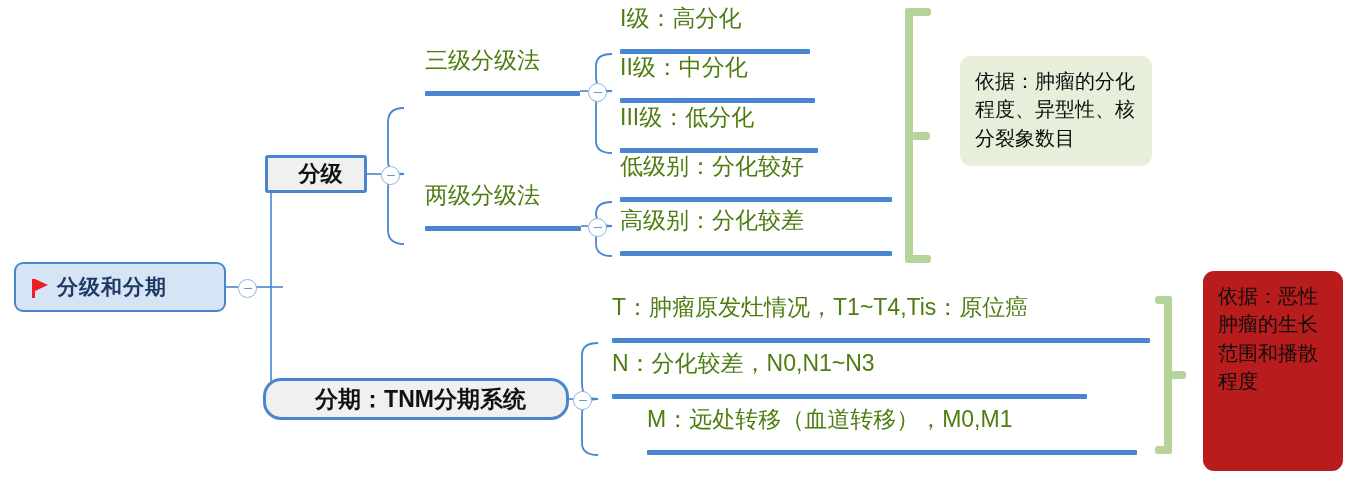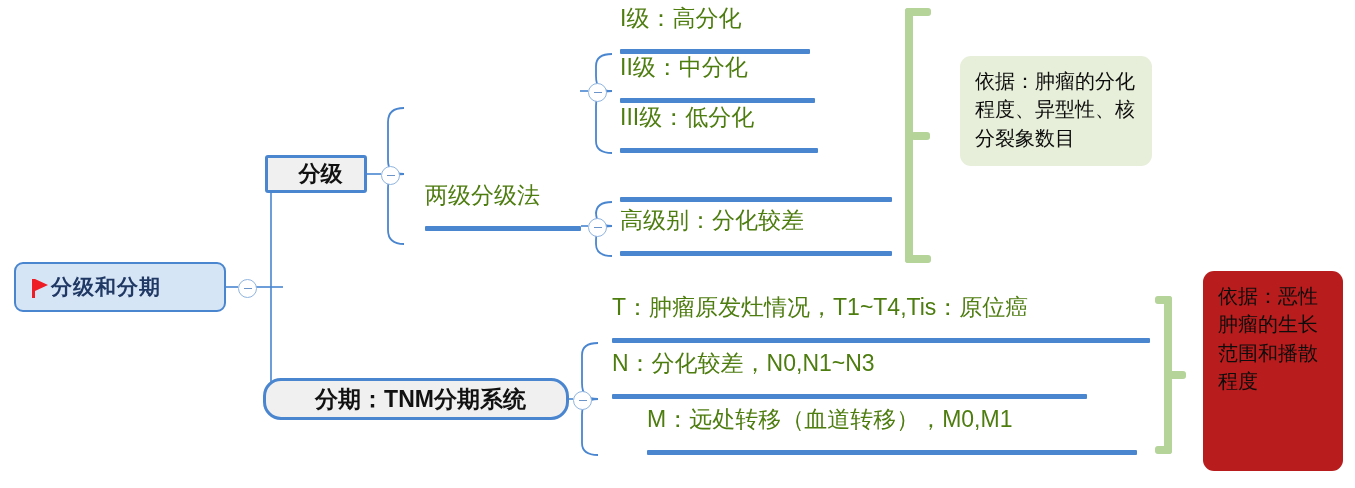--- a/index.html
+++ b/index.html
@@ -10,21 +10,21 @@
   }
   #canvas{position:absolute;left:0;top:0;width:1355px;height:488px;}
   svg#wires{position:absolute;left:0;top:0;width:1355px;height:488px;pointer-events:none;}
 
   .node{position:absolute;box-sizing:border-box;display:flex;align-items:center;padding-left:9px;}
 
   
   .root{
     left:14px;top:262px;width:212px;height:50px;
     background:#d6e5f5;border:2px solid #4a86d0;border-radius:9px;
-    padding-left:16px;gap:3px;
+    padding-left:16px;gap:9px;
   }
   .root-label{font-size:21px;font-weight:bold;color:#1f3864;letter-spacing:1px;white-space:nowrap;}
   .flag{position:relative;width:16px;height:22px;flex:0 0 auto;}
   .flag .pole{position:absolute;left:0;top:3px;width:3px;height:19px;background:#ee1c25;}
   .flag .cloth{
     position:absolute;left:3px;top:3px;width:0;height:0;
     border-top:6px solid transparent;border-bottom:6px solid transparent;
     border-left:13px solid #ee1c25;
   }
 
@@ -111,20 +111,24 @@
       <b></b>
     </div>
 
   <div class="node boxnode n-fenji">
     <span>分级</span>
   </div>
   <div class="toggle" style="left:381px;top:166px;">
       <b></b>
     </div>
 
+  <div class="linenode lvl2" style="left:425px;top:62px;width:155px;height:34px;">
+    <span class="txt">三级分级法</span>
+    <span class="ul" style="width:155px;"></span>
+  </div>
   <div class="toggle" style="left:588px;top:83px;">
       <b></b>
     </div>
 
   <div class="linenode" style="left:620px;top:20px;width:190px;height:34px;">
     <span class="txt">I级：高分化</span>
     <span class="ul" style="width:190px;"></span>
   </div>
   <div class="linenode" style="left:620px;top:69px;width:195px;height:34px;">
     <span class="txt">II级：中分化</span>
@@ -137,20 +141,21 @@
 
   <div class="linenode lvl2" style="left:425px;top:197px;width:156px;height:34px;">
     <span class="txt">两级分级法</span>
     <span class="ul" style="width:156px;"></span>
   </div>
   <div class="toggle" style="left:588px;top:218px;">
       <b></b>
     </div>
 
   <div class="linenode" style="left:620px;top:168px;width:272px;height:34px;">
+    <span class="txt">低级别：分化较好</span>
     <span class="ul" style="width:272px;"></span>
   </div>
   <div class="linenode" style="left:620px;top:222px;width:272px;height:34px;">
     <span class="txt">高级别：分化较差</span>
     <span class="ul" style="width:272px;"></span>
   </div>
 
   <div class="node boxnode n-fenqi">
     <span>分期：TNM分期系统</span>
   </div>

